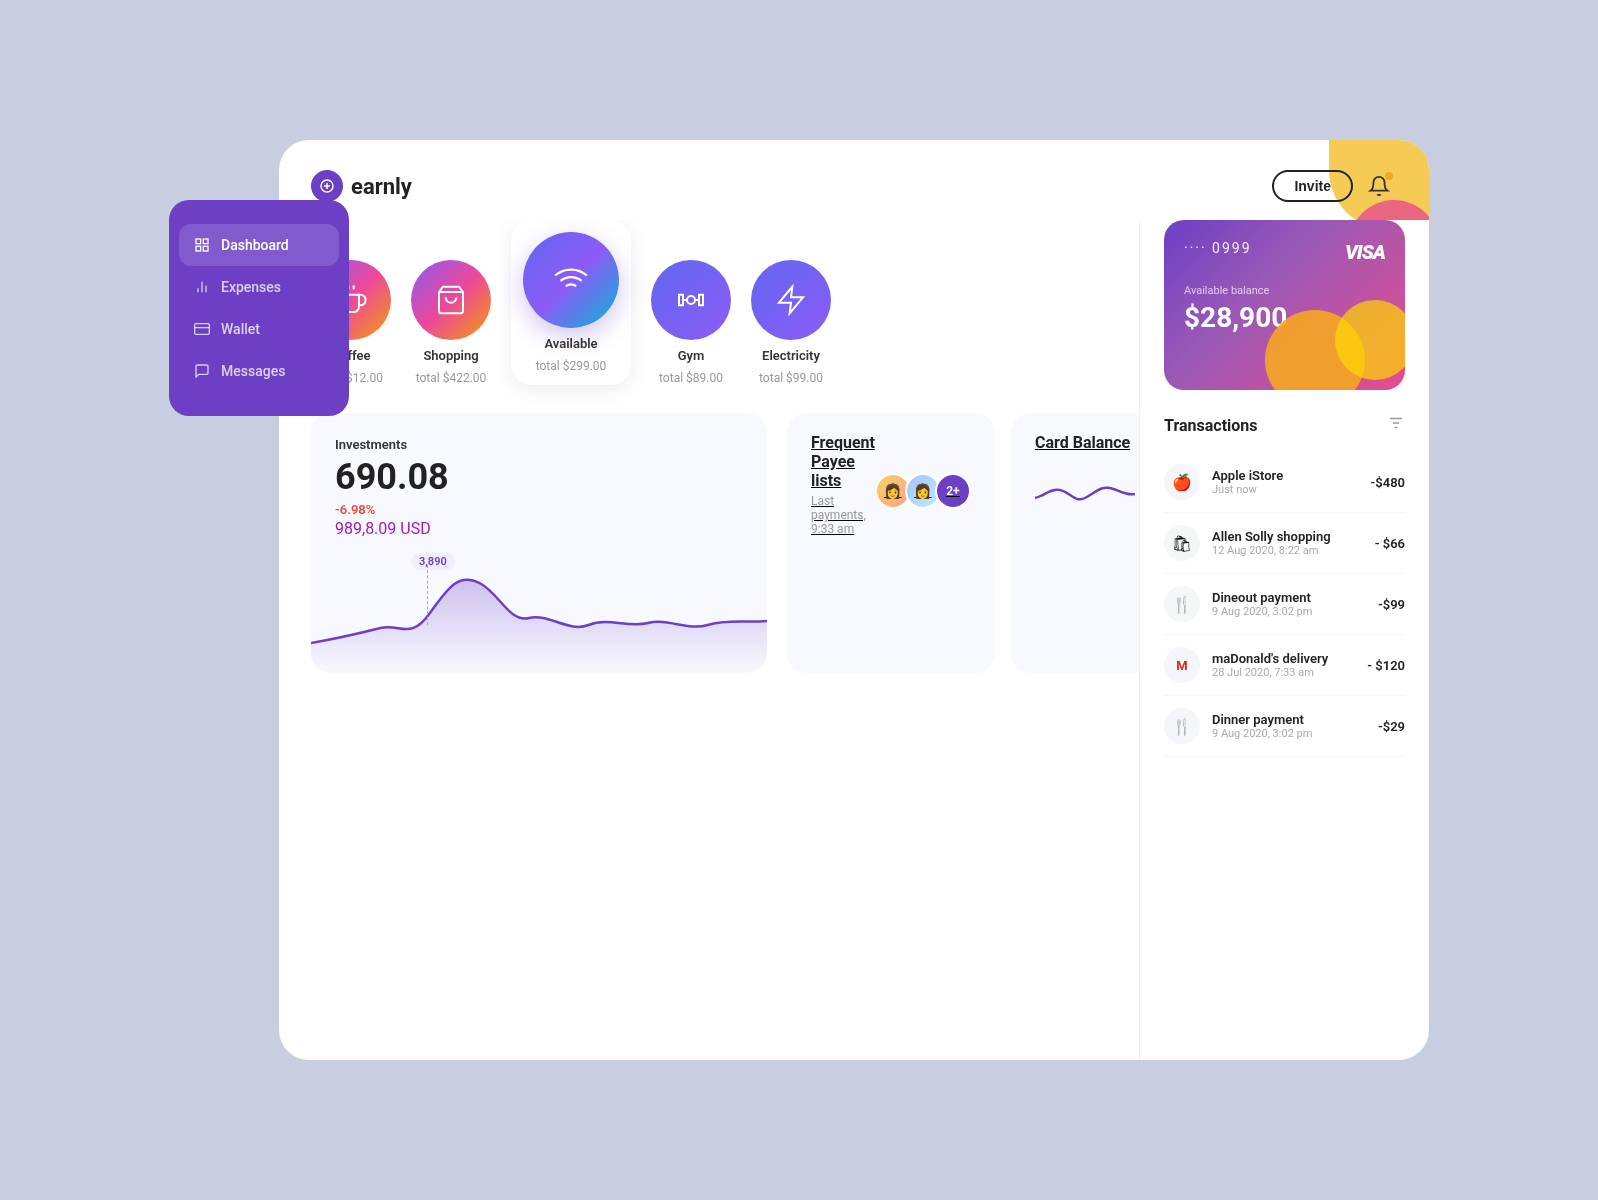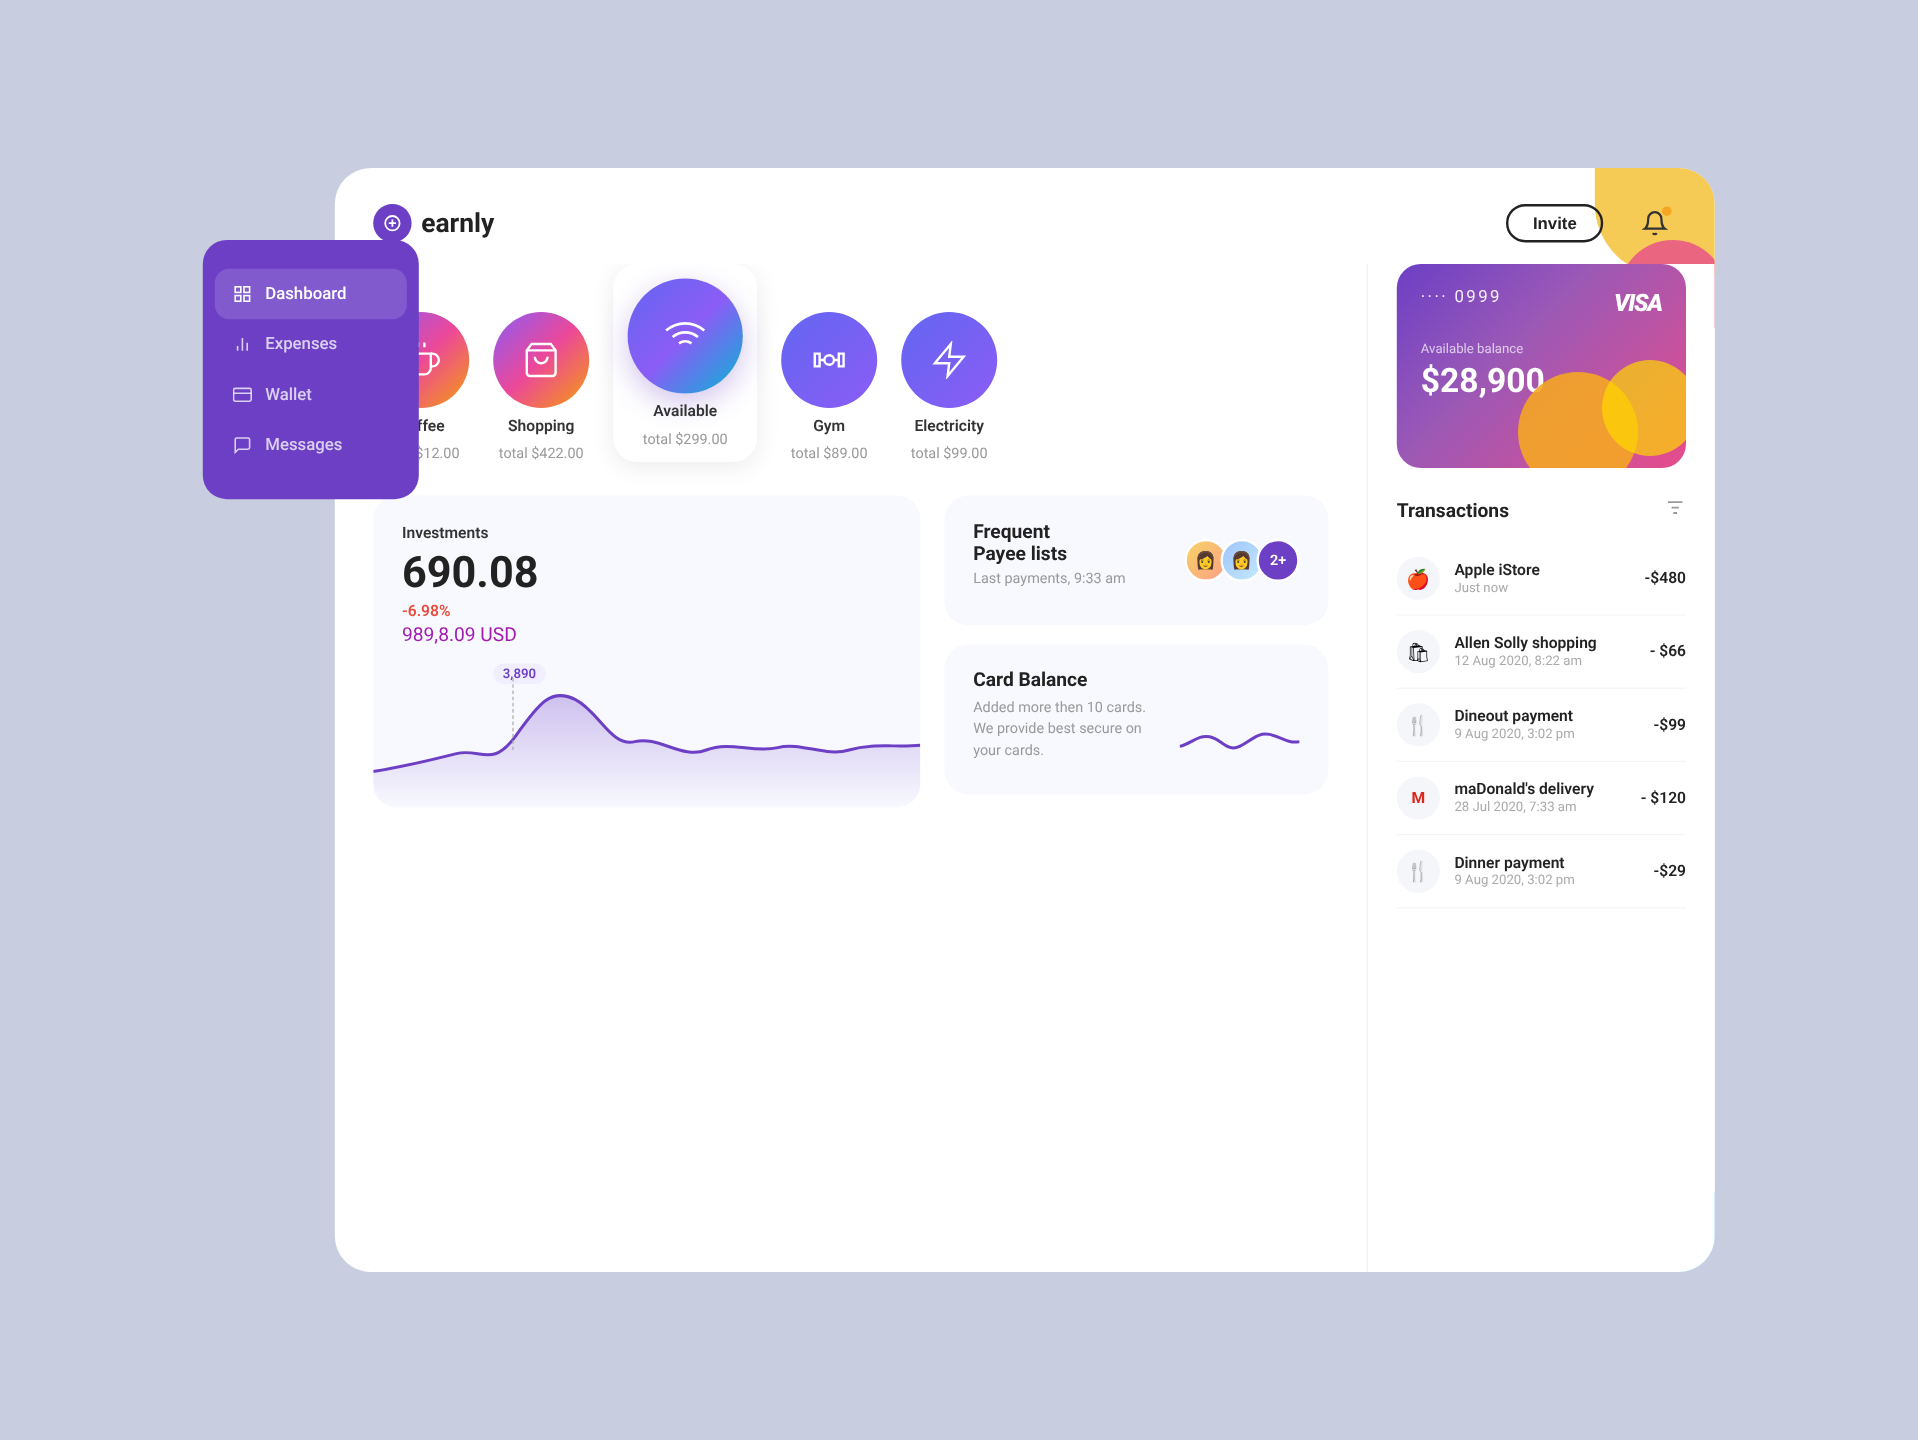--- a/index.html
+++ b/index.html
@@ -111,21 +111,21 @@
       background: transparent;
       outline: none;
       font-size: 13px;
       color: #999;
       width: 100%;
     }
     .header-actions {
       margin-left: auto;
       display: flex;
       align-items: center;
-      gap: 25px;
+      gap: 8px;
     }
     .invite-btn {
       border: 2px solid #222;
       background: transparent;
       border-radius: 20px;
       padding: 6px 20px;
       font-size: 14px;
       font-weight: 600;
       cursor: pointer;
       color: #222;
@@ -247,23 +247,24 @@
     .chart-area {
       position: absolute;
       bottom: 0;
       left: 0;
       right: 0;
       height: 120px;
     }
     
     .right-panels {
       display: flex;
-      flex-direction: column;
+      flex-direction: row;
       gap: 16px;
       width: 320px;
+      text-decoration: underline;
     }
     .payee-card, .balance-card {
       background: #f8f9ff;
       border-radius: 20px;
       padding: 20px 24px;
     }
     .payee-title {
       font-size: 16px;
       font-weight: 700;
       color: #222;
@@ -635,21 +636,20 @@
                   <div class="avatar" style="background:linear-gradient(135deg,#f6d365,#fda085);display:flex;align-items:center;justify-content:center;font-size:14px;">👩</div>
                   <div class="avatar" style="background:linear-gradient(135deg,#a1c4fd,#c2e9fb);display:flex;align-items:center;justify-content:center;font-size:14px;margin-left:-6px;">👩</div>
                   <div class="avatar-count">2+</div>
                 </div>
               </div>
             </div>
 
             <div class="balance-card">
               <div class="balance-title">Card Balance</div>
               <div style="display:flex;align-items:flex-start;justify-content:space-between;">
-                <div class="balance-desc" style="max-width:160px;">Added more then 10 cards. We provide best secure on your cards.</div>
                 <div class="balance-wave">
                   <svg width="100" height="50" viewBox="0 0 100 50">
                     <path d="M0,30 C10,28 15,20 25,22 C35,24 40,35 50,30 C60,25 65,18 75,20 C85,22 90,28 100,26" fill="none" stroke="#6c3fc5" stroke-width="2.5"></path>
                   </svg>
                 </div>
               </div>
             </div>
           </div>
         </div>
       </div>

